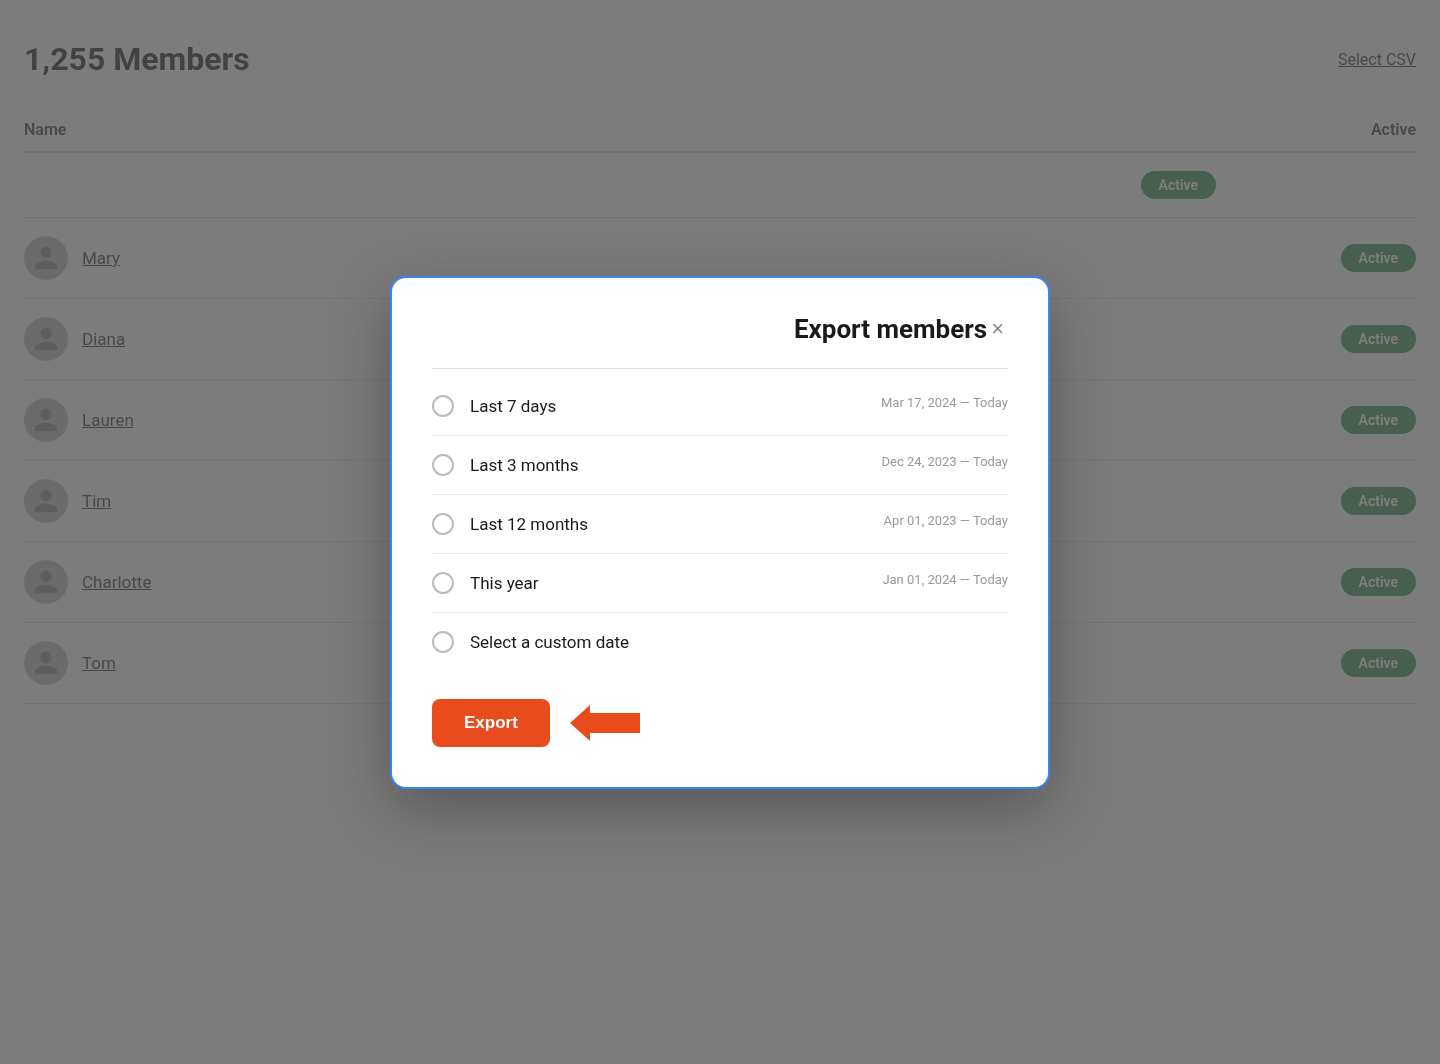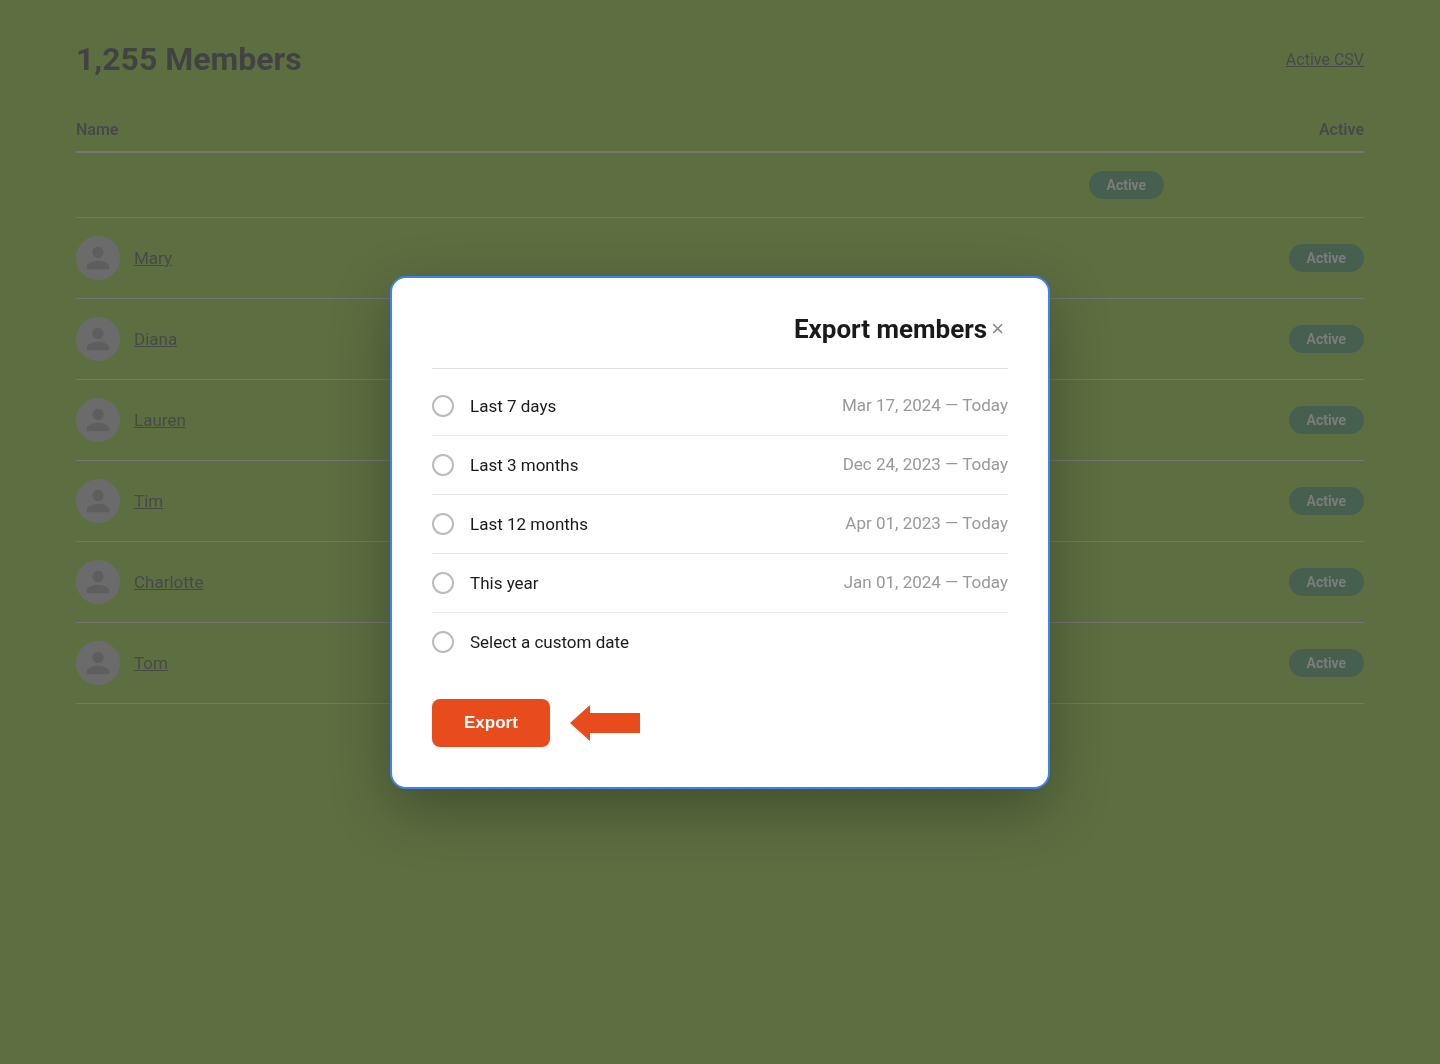--- a/index.html
+++ b/index.html
@@ -9,22 +9,22 @@
       width: 1440px;
       min-height: 1064px;
       position: relative;
       overflow: hidden;
     }
 
     
     .bg-page {
       position: absolute;
       inset: 0;
-      background: #84cc16;
-      padding: 40px 76px;
+      background: #ffffff;
+      padding: 40px 24px;
     }
 
     .page-header {
       display: flex;
       justify-content: space-between;
       align-items: center;
       margin-bottom: 30px;
     }
 
     .page-title {
@@ -208,21 +208,21 @@
       border-radius: 50%;
       background: #2563eb;
     }
 
     .radio-label {
       font-size: 17px;
       color: #1a1a1a;
     }
 
     .radio-date {
-      font-size: 17px;
+      font-size: 13px;
       color: #999;
     }
 
     .modal-footer {
       display: flex;
       align-items: center;
       gap: 20px;
       margin-top: 28px;
     }
 
@@ -246,21 +246,21 @@
       width: 70px;
       height: 36px;
     }
   </style>
 </head>
 <body>
 
 <div class="bg-page">
   <div class="page-header">
     <h1 class="page-title">1,255 Members</h1>
-    <a class="export-csv-link">Active CSV</a>
+    <a class="export-csv-link">Select CSV</a>
   </div>
 
   <div class="table-header">
     <div class="table-header-cell">Name</div>
     <div class="table-header-cell"></div>
     <div class="table-header-cell right">Active</div>
   </div>
 
   <div id="members-list">
       <div class="member-row">

